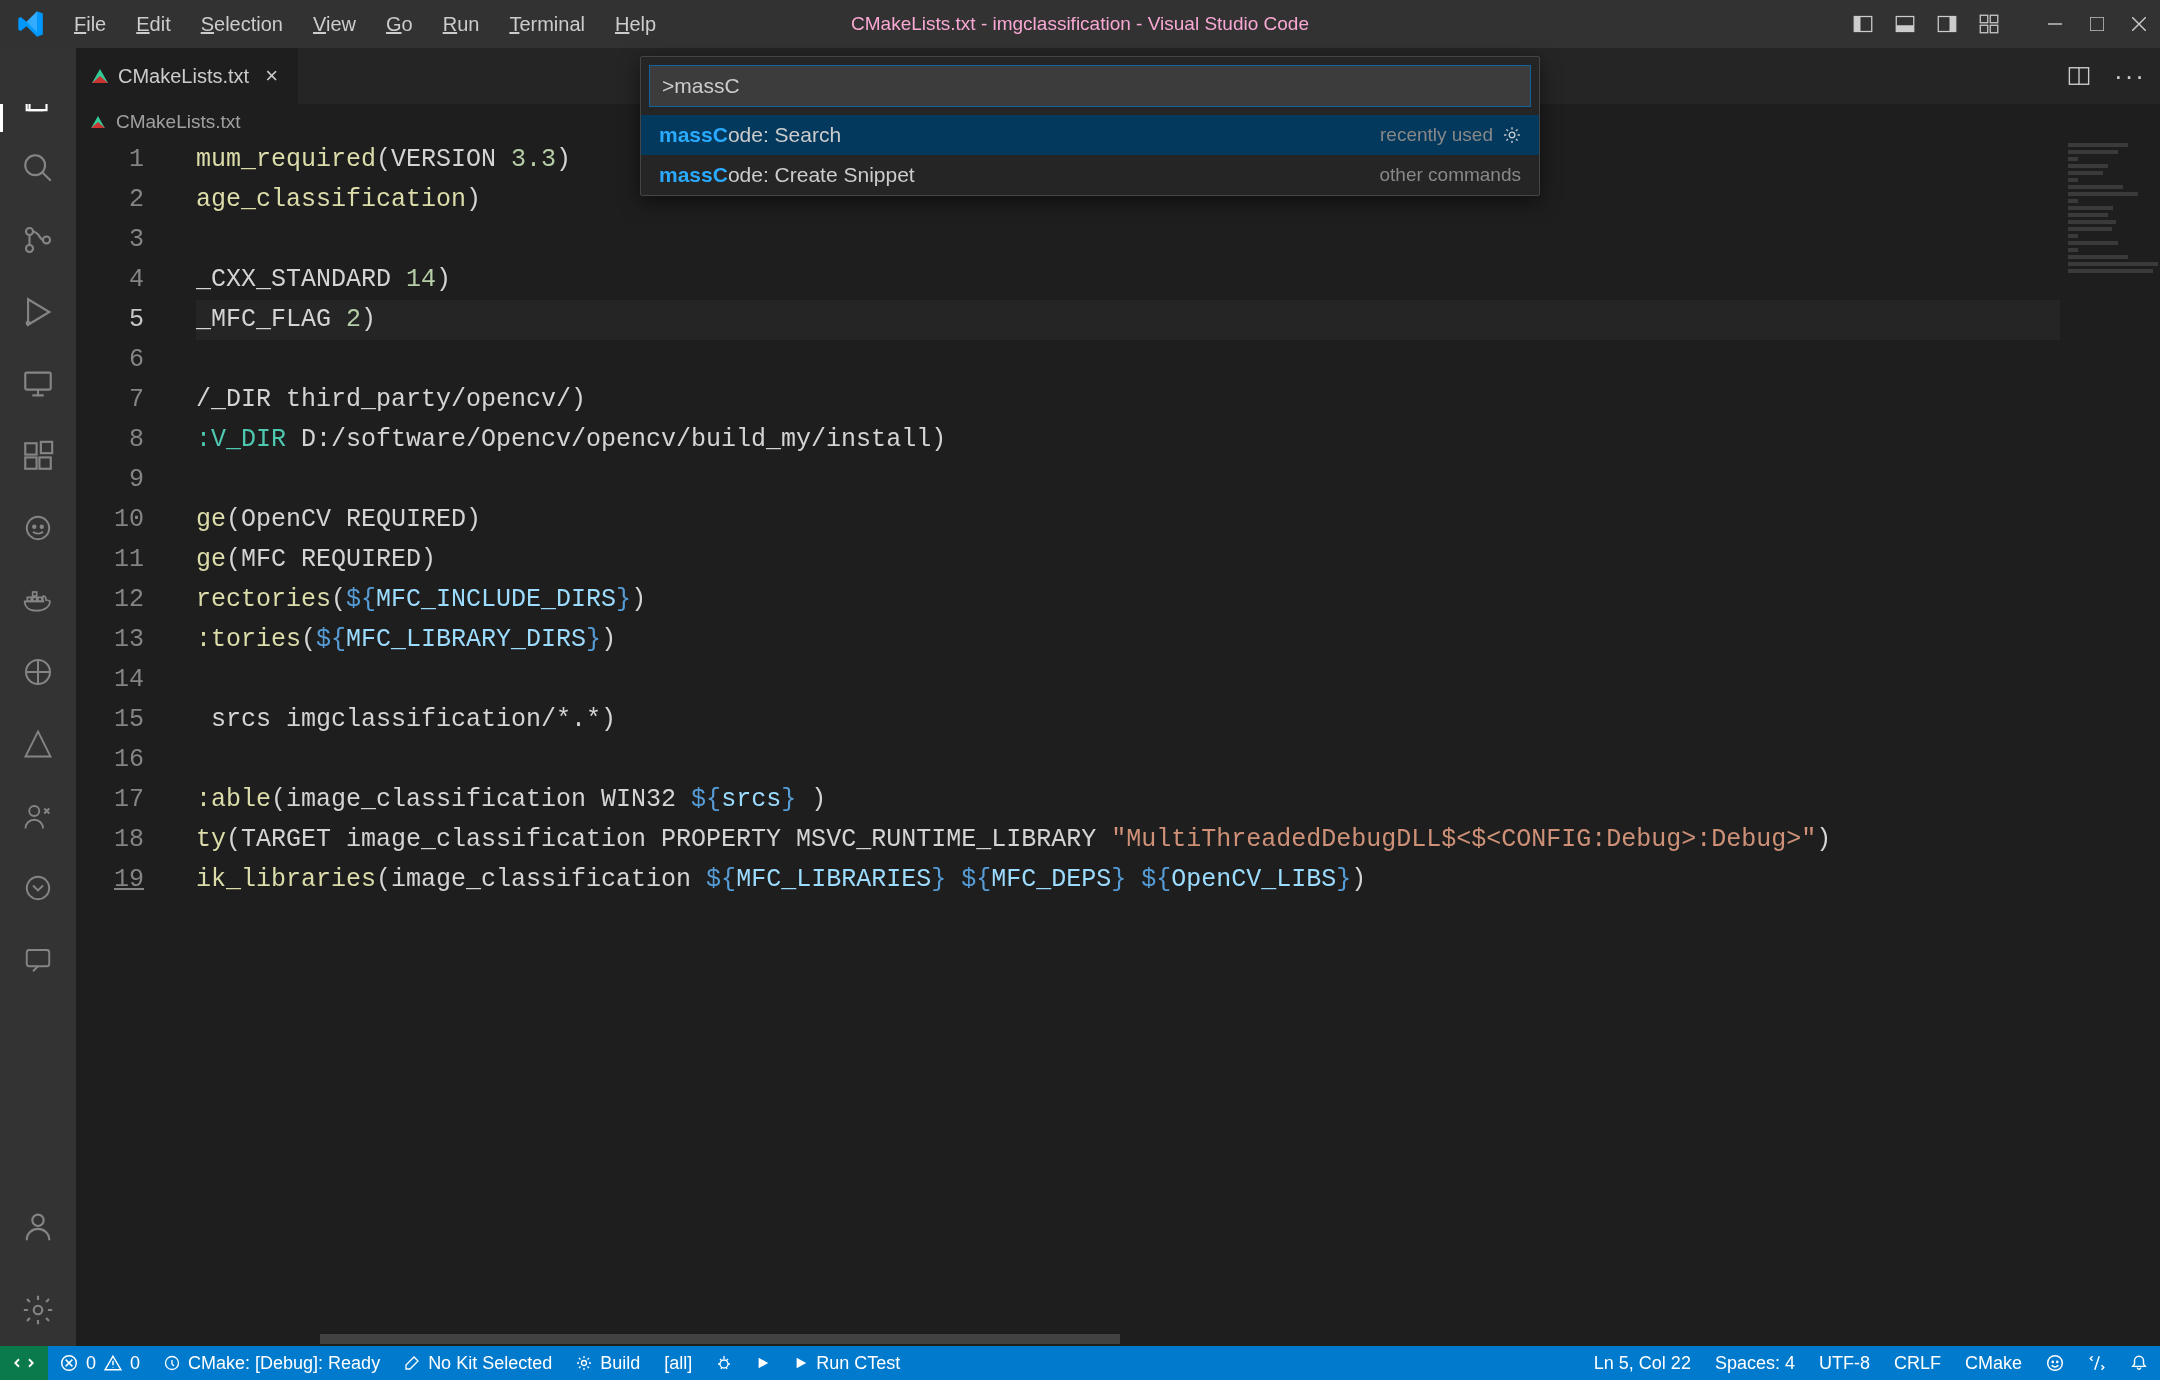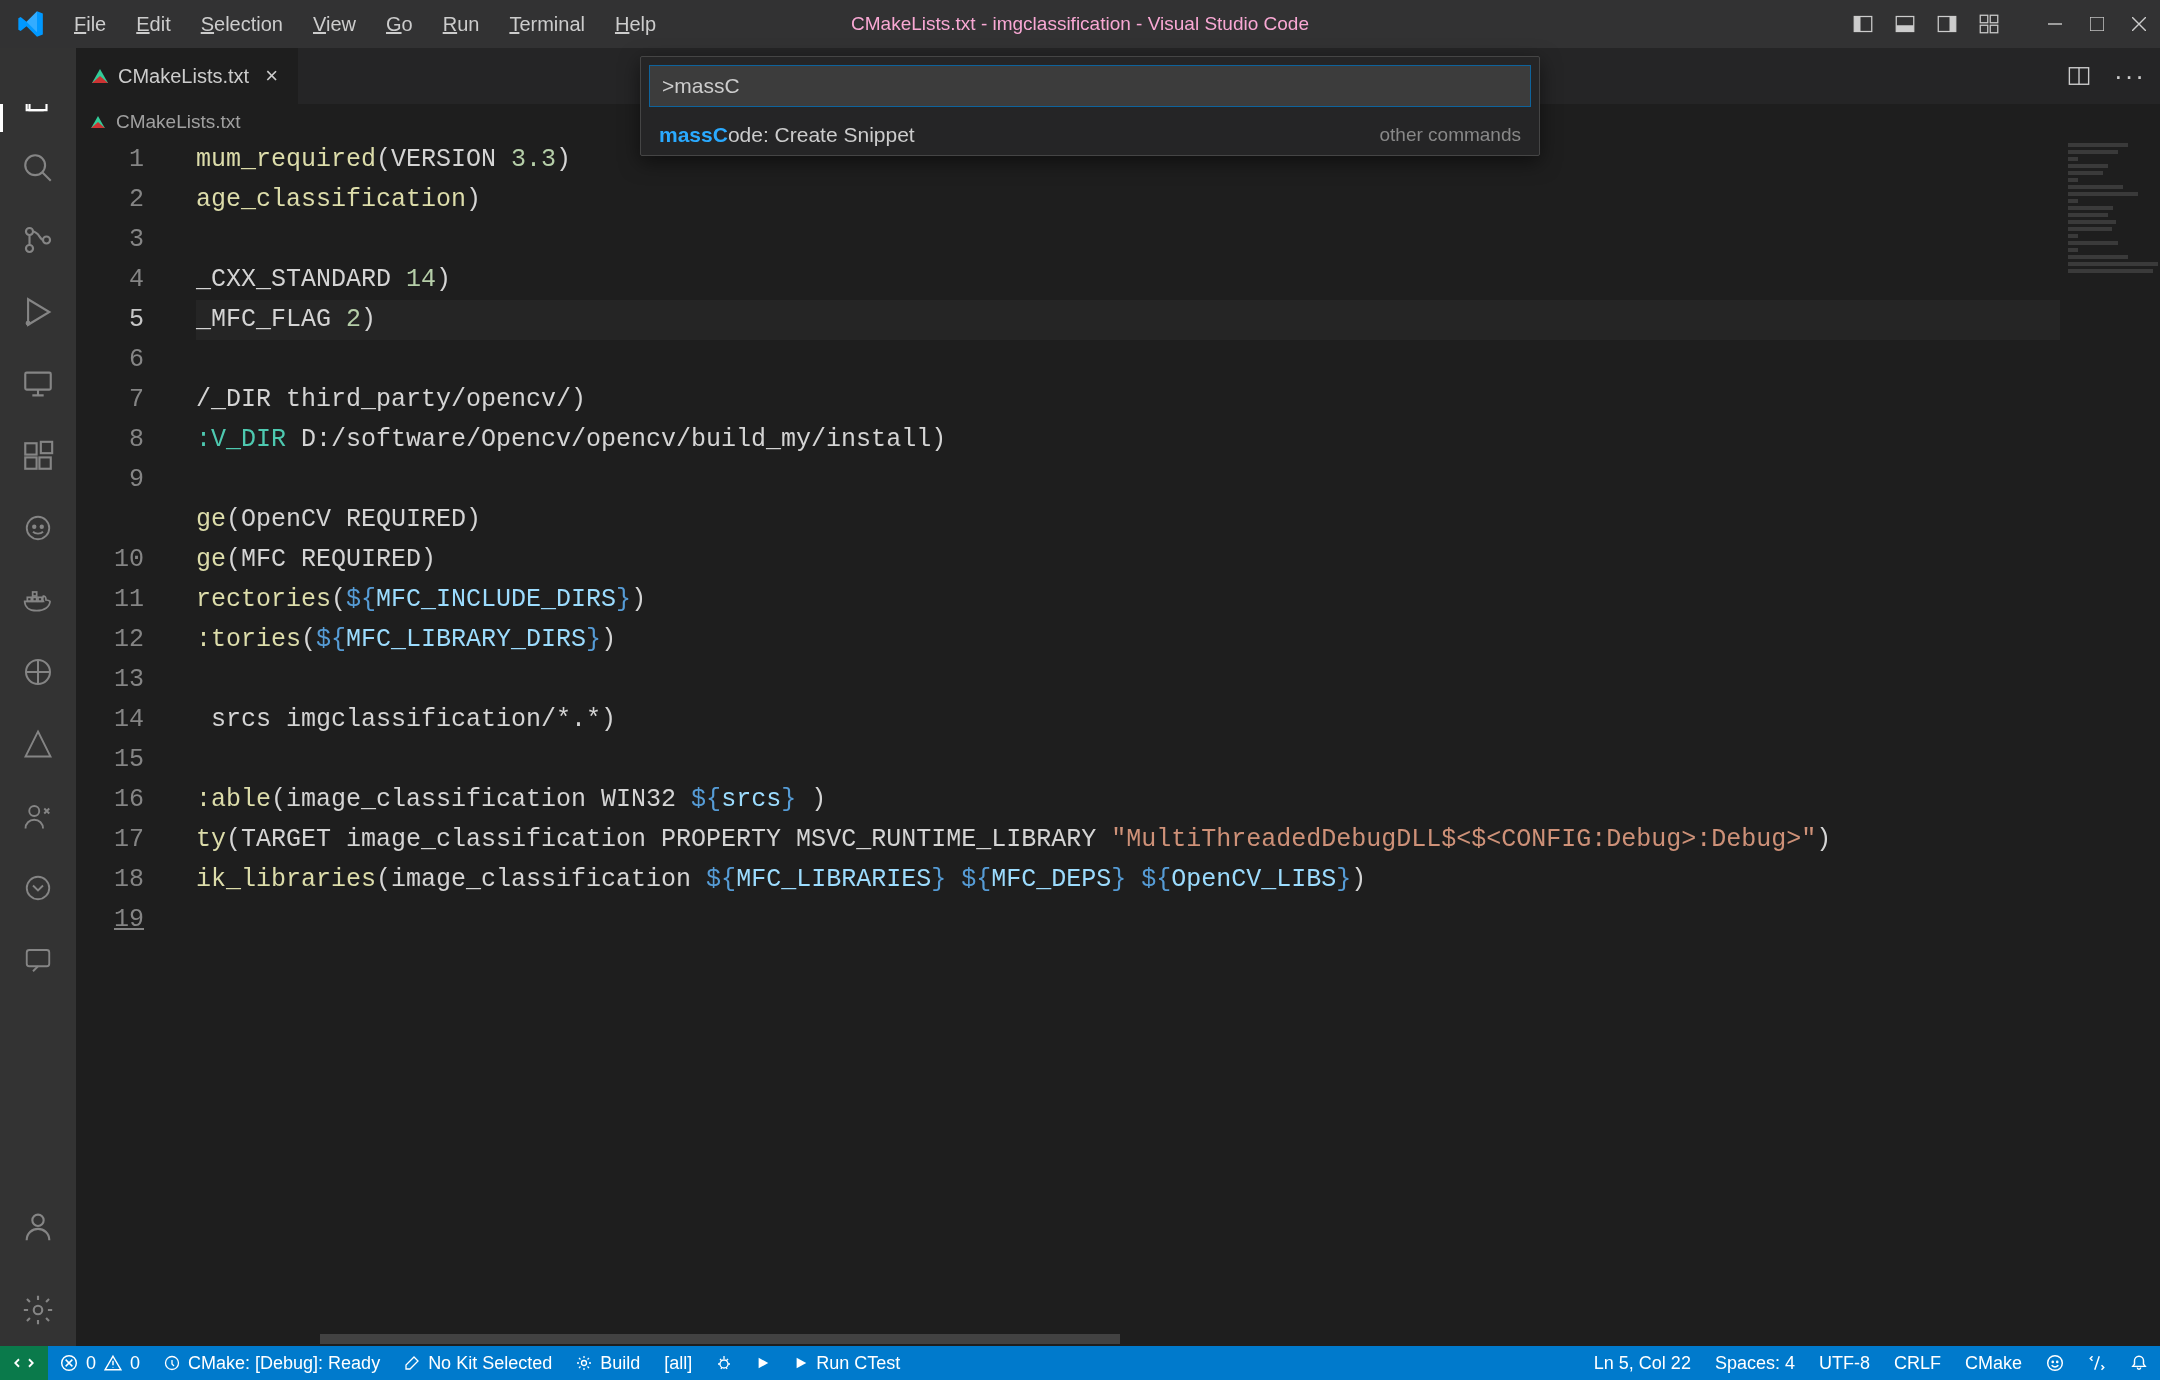--- a/index.html
+++ b/index.html
@@ -292,21 +292,21 @@
   <div class="gutter" id="gutter">
       <div class="gl" style="height: 40px;">1</div>
       <div class="gl" style="height: 40px;">2</div>
       <div class="gl" style="height: 40px;">3</div>
       <div class="gl" style="height: 40px;">4</div>
       <div class="gl cur" style="height: 40px;">5</div>
       <div class="gl" style="height: 40px;">6</div>
       <div class="gl" style="height: 40px;">7</div>
       <div class="gl" style="height: 40px;">8</div>
       <div class="gl" style="height: 40px;">9</div>
-      <div class="gl" style="height: 40px; margin-top: 40px;">10</div>
+      <div class="gl" style="height: 40px;">10</div>
       <div class="gl" style="height: 40px;">11</div>
       <div class="gl" style="height: 40px;">12</div>
       <div class="gl" style="height: 40px;">13</div>
       <div class="gl" style="height: 40px;">14</div>
       <div class="gl" style="height: 40px;">15</div>
       <div class="gl" style="height: 40px;">16</div>
       <div class="gl" style="height: 40px;">17</div>
       <div class="gl" style="height: 40px;">18</div>
       <div class="gl" style="height: 40px; text-decoration: underline;">19</div>
     </div>
@@ -335,20 +335,27 @@
   <div class="mm" style="width:85%"></div>
 </div>
 
 <div class="hscroll">
     <div class="thumb"></div>
   </div>
 
 <div class="palette">
   <input class="palette-input" value="&gt;massC" style="">
   <div class="palette-list" id="palette-list">
+      <div class="palette-item sel">
+        <span><span class="hi">massC</span>ode: Search</span>
+        <span class="hint">recently used<svg width="18" height="18" viewBox="0 0 16 16" fill="none" stroke="#ccc" stroke-width="1.2">
+            <circle cx="8" cy="8" r="2.5"></circle>
+            <path d="M8 1v2M8 13v2M1 8h2M13 8h2M3 3l1.5 1.5M11.5 11.5L13 13M3 13l1.5-1.5M11.5 4.5L13 3"></path>
+          </svg></span>
+      </div>
       <div class="palette-item">
         <span><span class="hi">massC</span>ode: Create Snippet</span>
         <span class="hint">other commands</span>
       </div>
     </div>
 </div>
 
 <div class="statusbar">
   <div class="remote">
       <svg width="20" height="20" viewBox="0 0 16 16" fill="none" stroke="#fff" stroke-width="1.5">

